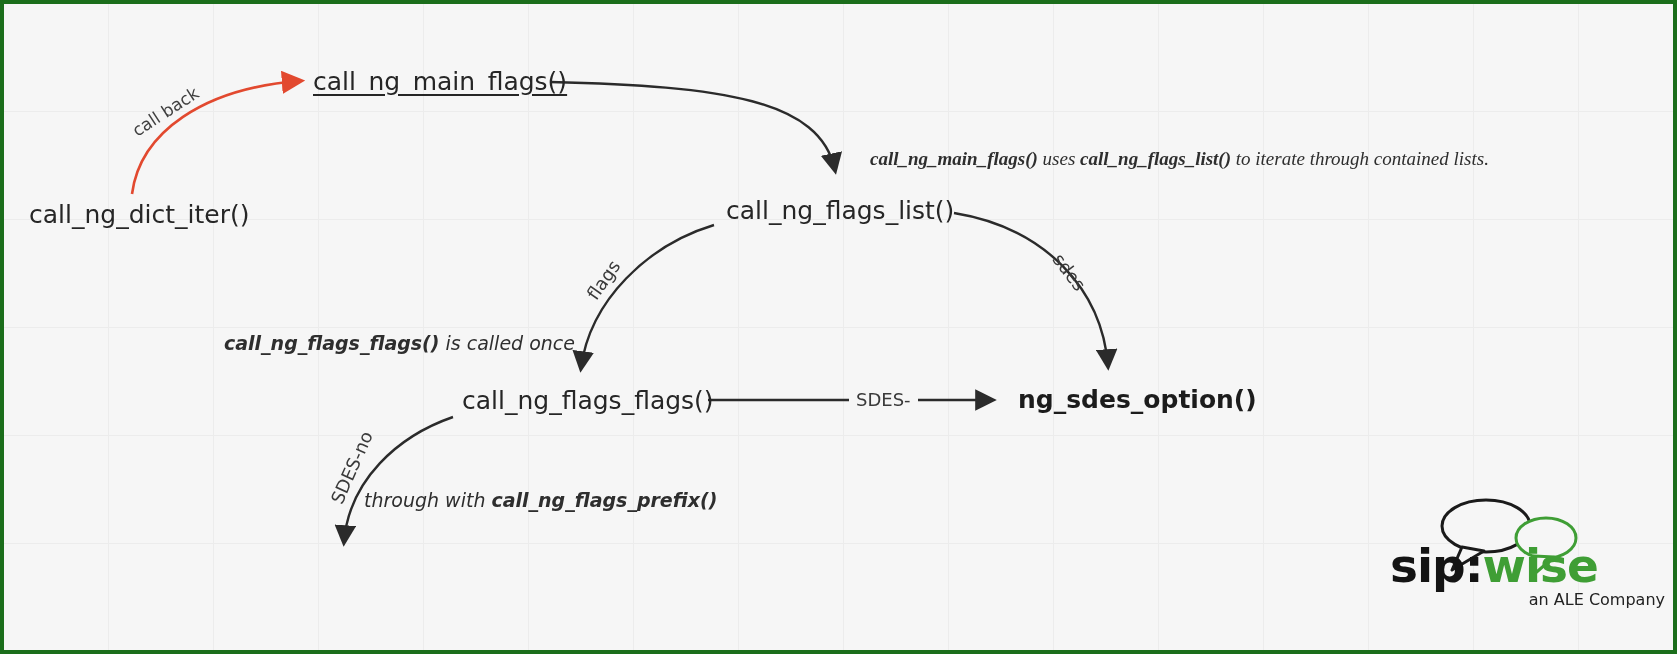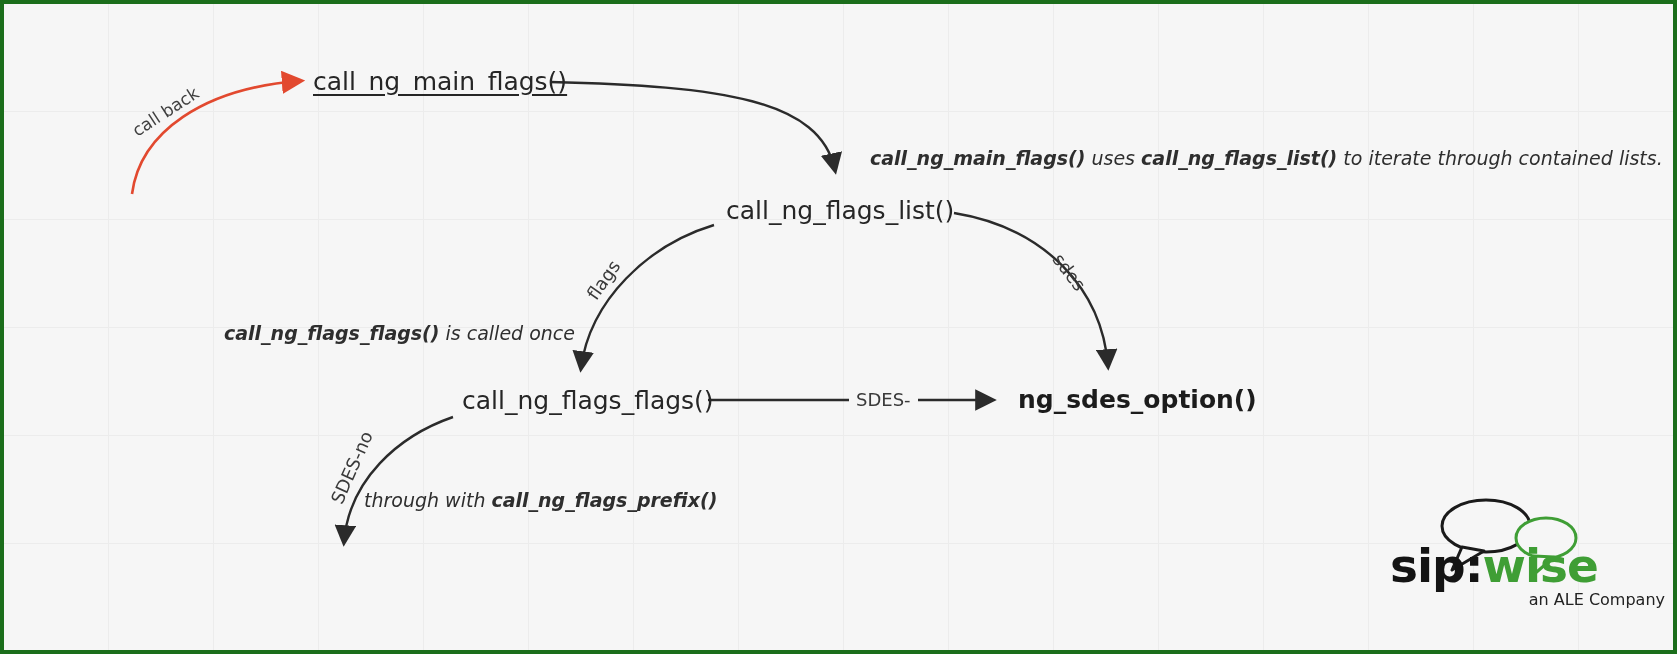--- a/index.html
+++ b/index.html
@@ -106,45 +106,46 @@
 
     <path d="M 710 221 C 644 241, 586 296, 577 364" fill="none" stroke="#2b2b2b" stroke-width="2.4" marker-end="url(#head-black)"></path>
 
     <path d="M 950 209 C 1042 224, 1098 286, 1104 362" fill="none" stroke="#2b2b2b" stroke-width="2.4" marker-end="url(#head-black)"></path>
 
     <path d="M 704 396 L 988 396" fill="none" stroke="#2b2b2b" stroke-width="2.4" marker-end="url(#head-black)"></path>
 
     <path d="M 449 413 C 394 432, 345 476, 340 538" fill="none" stroke="#2b2b2b" stroke-width="2.4" marker-end="url(#head-black)"></path>
   </svg>
 
+  <div class="node" style="left:25px; top:197px;">call_ng_dict_iter()</div>
 
   <div class="node underlined" style="left:309px; top:64px;">call_ng_main_flags()</div>
 
   <div class="node" style="left:722px; top:193px;">call_ng_flags_list()</div>
 
   <div class="node" style="left:458px; top:383px;">call_ng_flags_flags()</div>
 
   <div class="node bold" style="left:1002px; top:382px;">ng_sdes_option()</div>
 
 
   <div class="edge-label rot-callback" style="left:130px; top:118px;">call back</div>
 
   <div class="edge-label rot-flags" style="left:587px; top:283px;">flags</div>
 
   <div class="edge-label rot-sdes" style="left:1053px; top:241px;">sdes</div>
 
   <div class="edge-label on-line" style="left:845px; top:385px;">SDES-</div>
 
   <div class="edge-label rot-sdesno" style="left:332px; top:488px;">SDES-no</div>
 
-  <div class="annotation" style="left:866px; top:141px;">
+  <div class="annotation" style="left:866px; top:141px;font-family:Liberation Serif, serif;">
     <b>call_ng_main_flags()</b><span> uses </span><b>call_ng_flags_list()</b><span> to iterate through contained lists.</span>
   </div>
 
-  <div class="annotation" style="left:220px; top:316px;">
+  <div class="annotation" style="left:220px; top:326px;">
     <div><b>call_ng_flags_flags()</b><span> is called once</span></div>
   </div>
 
   <div class="annotation" style="left:360px; top:483px;">
     <span>through with </span><b>call_ng_flags_prefix()</b>
   </div>
 
   <div class="logo">
     <svg class="logo-bubbles" width="190" height="84" viewBox="0 0 190 84">
       <ellipse cx="72" cy="30" rx="44" ry="26" fill="#f6f6f6" stroke="#1a1a1a" stroke-width="3"></ellipse>

